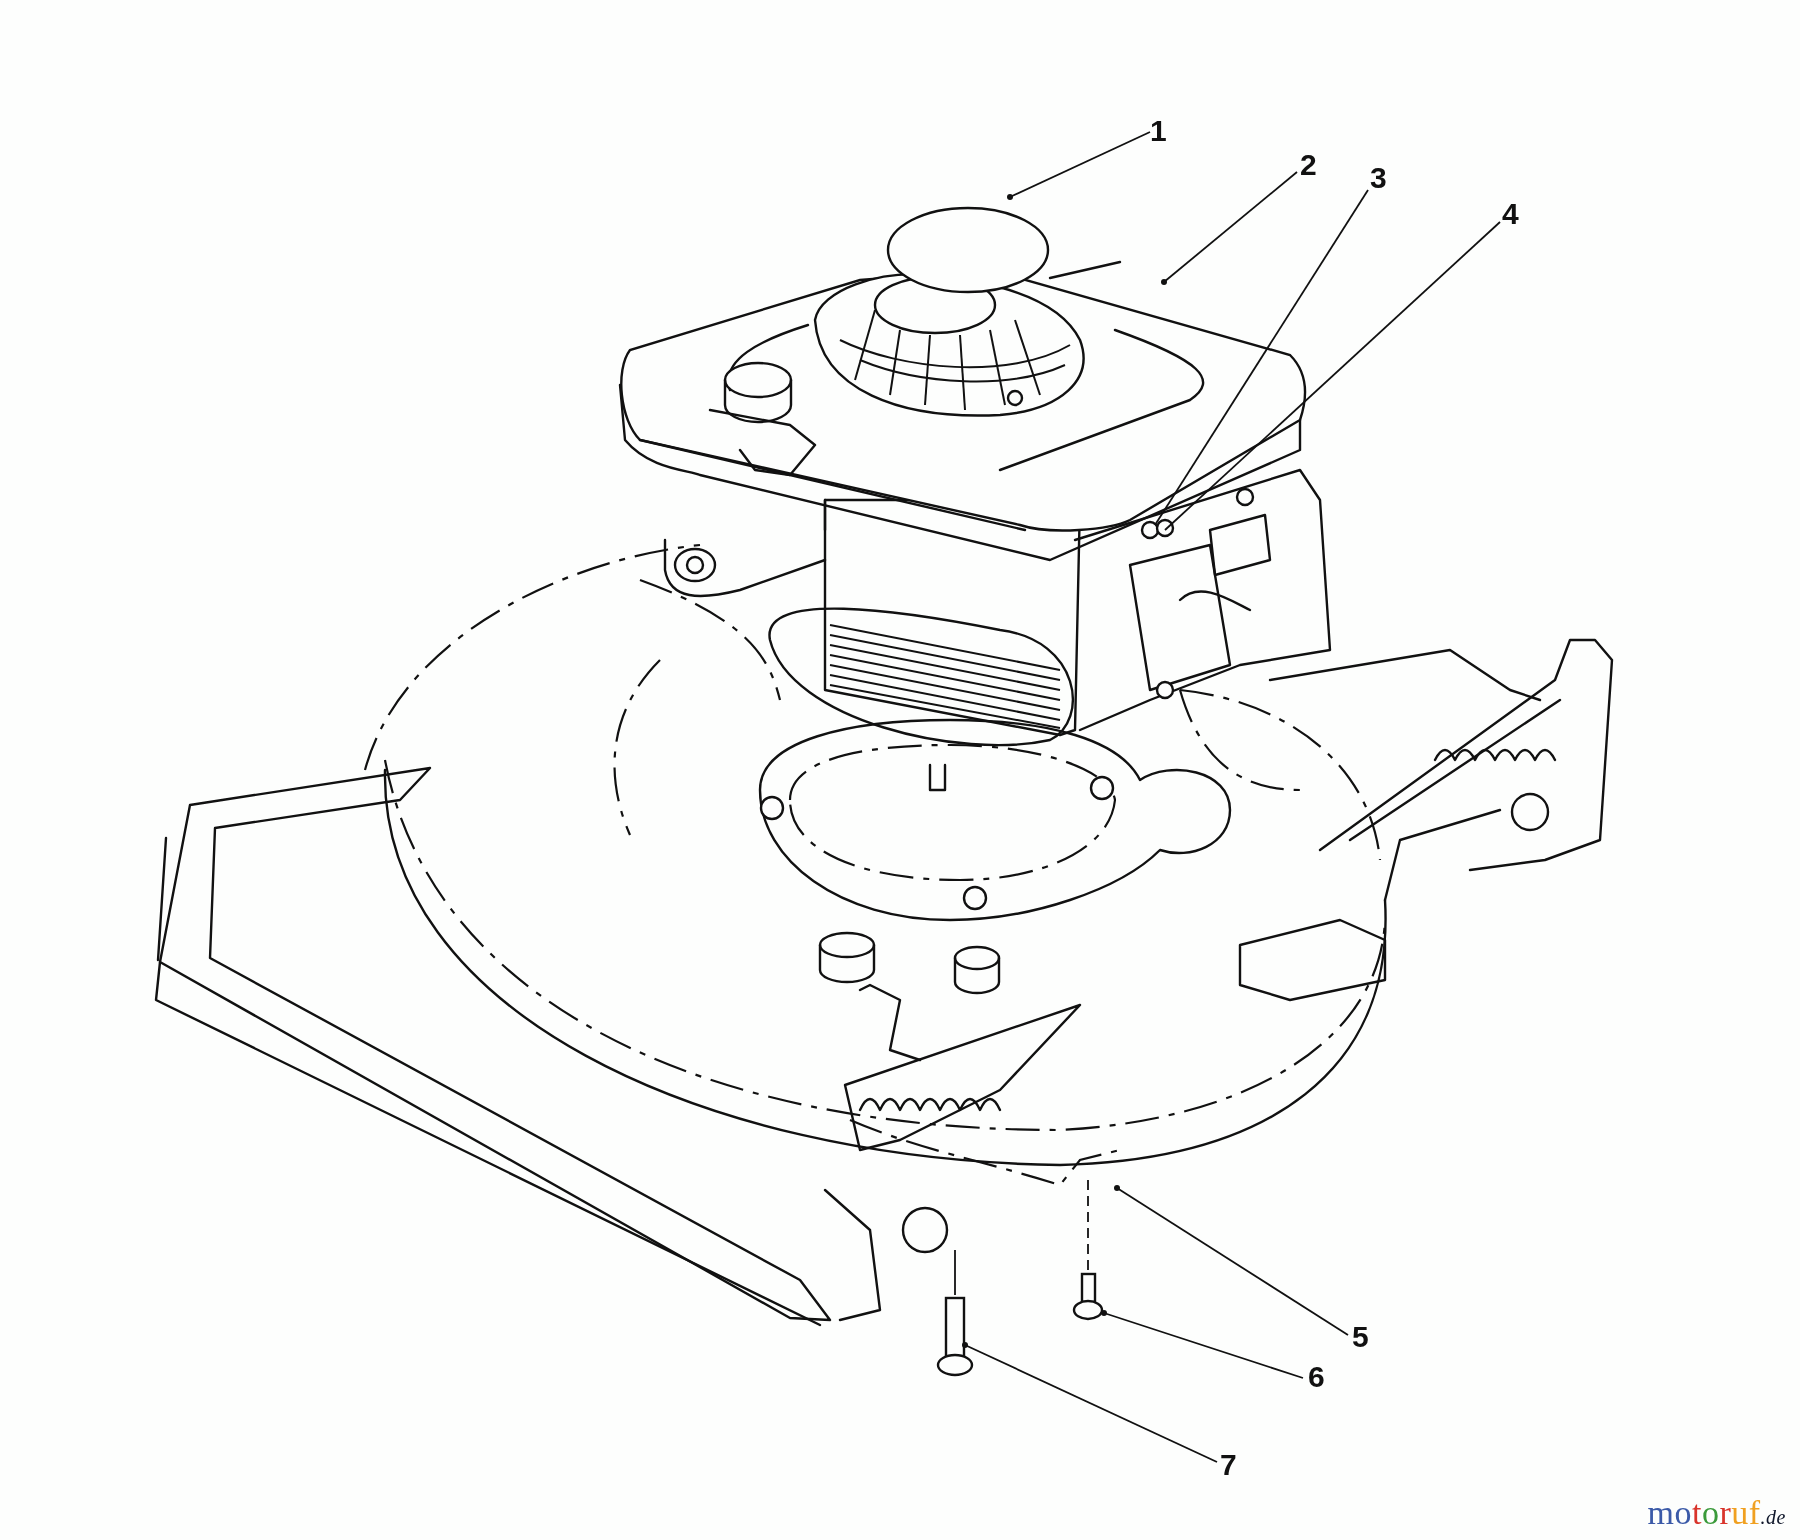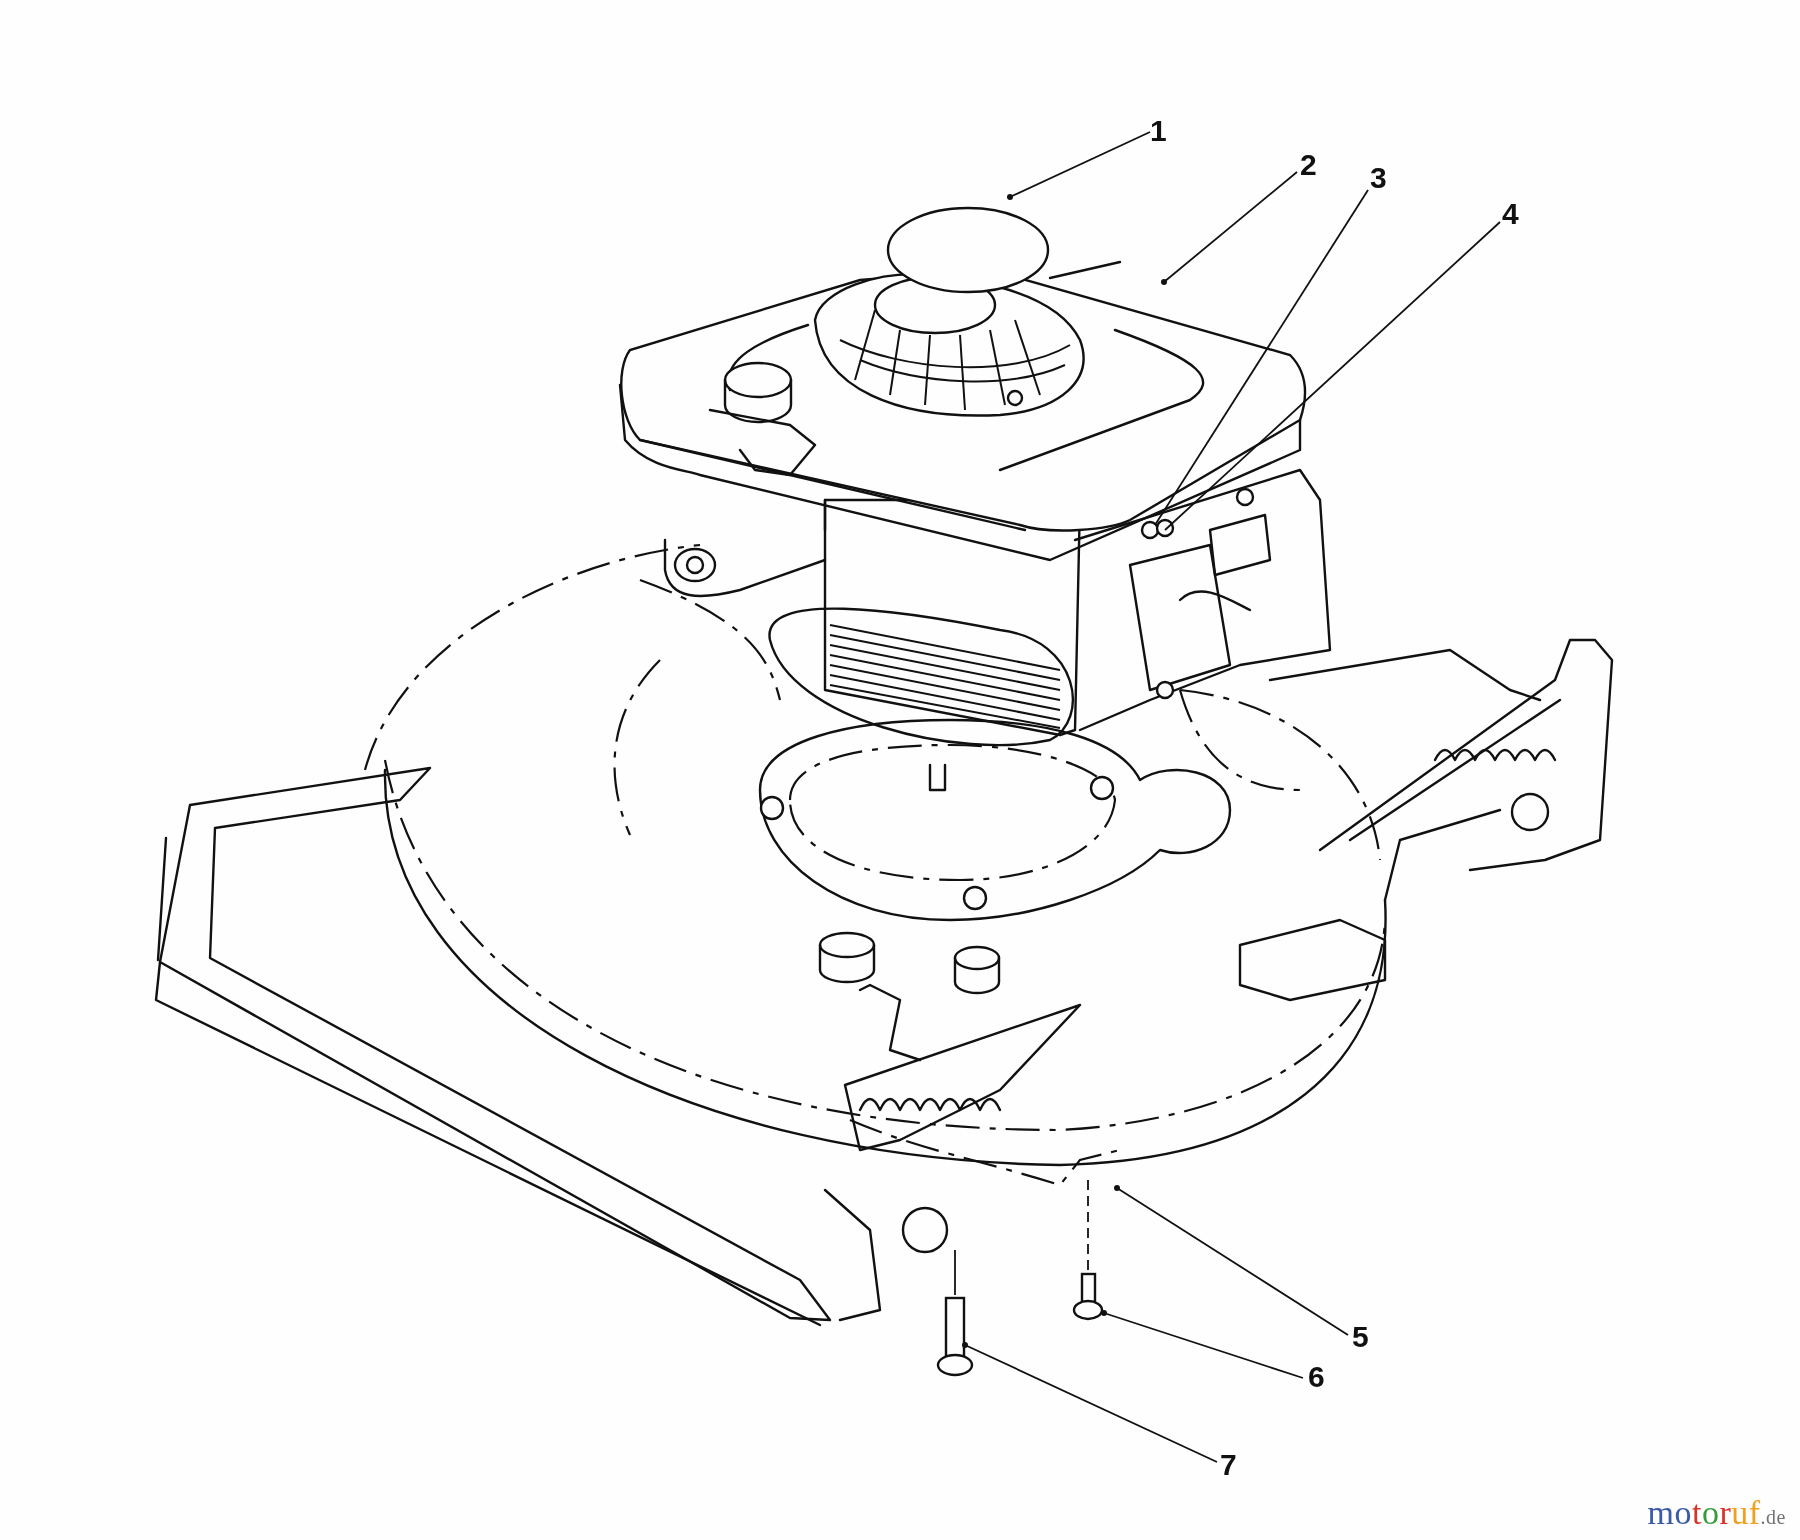--- a/index.html
+++ b/index.html
@@ -5,21 +5,21 @@
   html,body{margin:0;padding:0;background:#fdfefd;}
   #canvas{position:relative;width:1800px;height:1540px;overflow:hidden;background:#fdfefd;}
   svg{position:absolute;left:0;top:0;}
   .ln{fill:none;stroke:#111;stroke-width:2.4;stroke-linejoin:round;stroke-linecap:round;}
   .dash{fill:none;stroke:#111;stroke-width:2.2;stroke-dasharray:34 10 6 10;}
   .lead{fill:none;stroke:#111;stroke-width:1.8;}
   .fillw{fill:#fdfefd;stroke:#111;stroke-width:2.4;}
   .callout{position:absolute;font-family:"Liberation Sans",sans-serif;font-weight:bold;font-size:30px;color:#111;line-height:1;}
   .wm{position:absolute;right:14px;bottom:8px;font-family:"Liberation Serif",serif;font-size:34px;letter-spacing:0.5px;}
   .wm span{display:inline-block;}
-  .wm .de{font-size:20px;color:#737373;}
+  .wm .de{font-size:20px;color:#0f172a;font-style:italic;}
 </style>
 </head>
 <body>
 
 <div id="canvas">
   <svg width="1800" height="1540" viewBox="0 0 1800 1540">
 
     <g>
       <path class="dash" d="M365,770 C400,640 560,560 700,545"></path>
       <path class="dash" d="M385,760 C430,1000 700,1130 1060,1130 C1250,1120 1380,1040 1385,920"></path>

